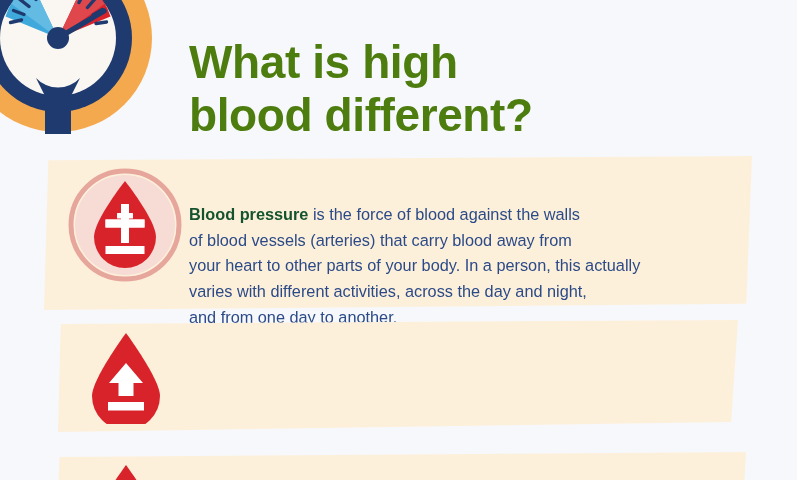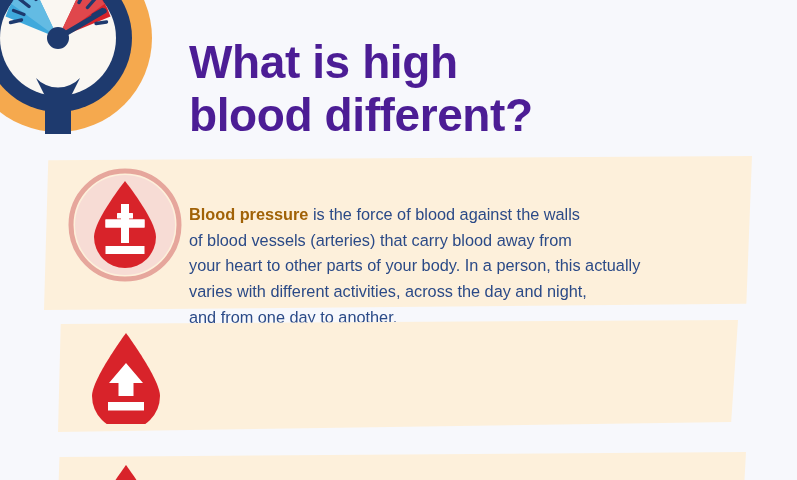--- a/index.html
+++ b/index.html
@@ -33,21 +33,21 @@
     height: 200px;
   }
   .gauge-svg { display: block; }
 
   
   .title {
     position: absolute;
     left: 189px;
     top: 36px;
     width: 560px;
-    color: #4c1d95;
+    color: #4d7c0f;
     font-size: 46px;
     line-height: 53px;
     font-weight: bold;
     letter-spacing: -0.4px;
     margin: 0;
   }
   .title-line { display: block; white-space: nowrap; }
 
   
   .card {
@@ -77,21 +77,21 @@
   }
 
   .card-text {
     position: absolute;
     color: #2B4A87;
     font-size: 16.3px;
     line-height: 25.6px;
     font-weight: 500;
     white-space: pre-line;
   }
-  .card-text b { font-weight: bold; color: #a16207; text-align: center; }
+  .card-text b { font-weight: bold; color: #14532d; text-align: center; }
 
   .text-1 { left: 189px; top: 186px; width: 560px; }
   .text-2 { left: 189px; top: 343px; width: 560px; }
   .text-3 { left: 189px; top: 475px; width: 560px; }
 
   
   .icon-slot { position: absolute; }
   .icon-1 { left: 68px; top: 168px; width: 114px; height: 114px; }
   .icon-2 { left: 88px; top: 330px; width: 76px; height: 94px; }
   .icon-3 { left: 88px; top: 462px; width: 76px; height: 94px; }

